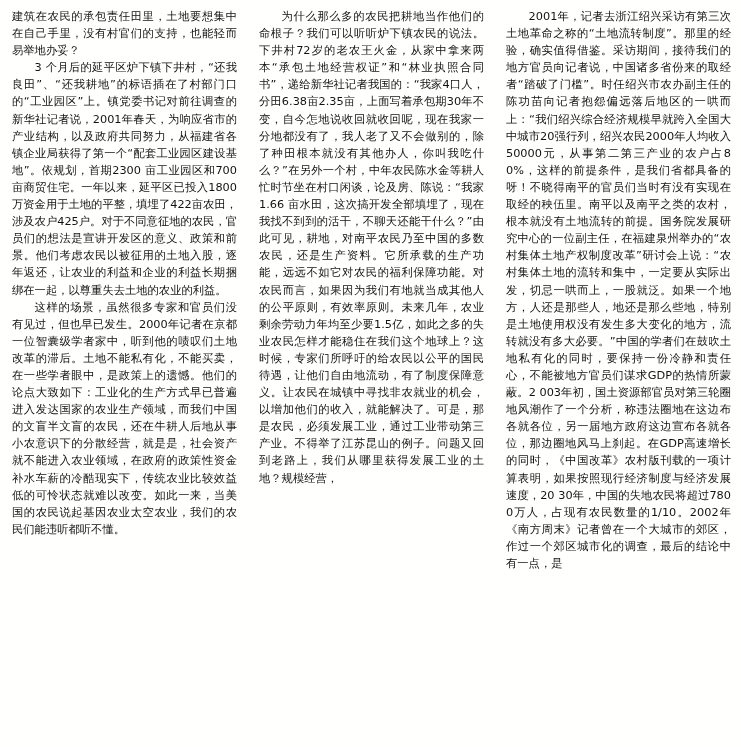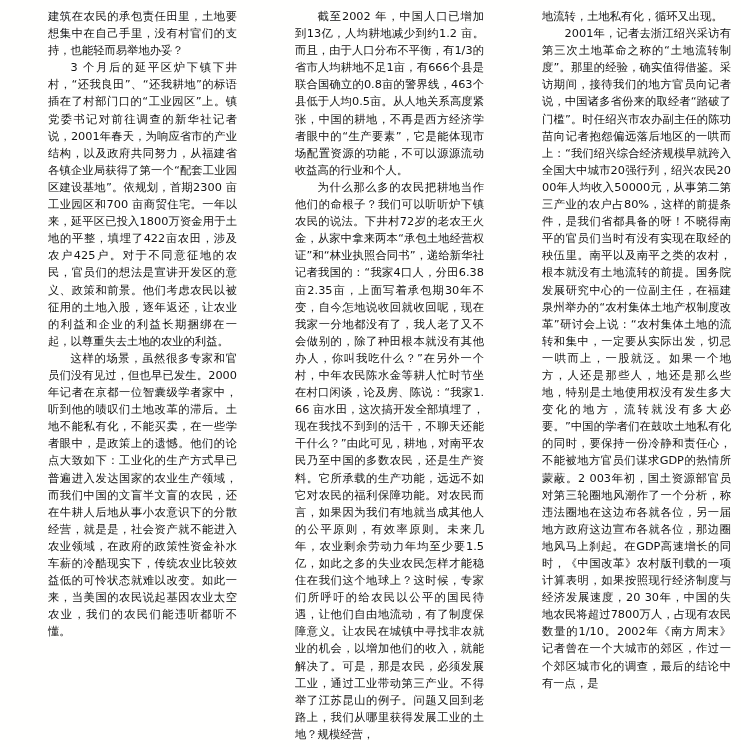--- a/index.html
+++ b/index.html
@@ -26,21 +26,20 @@
     flex-direction: row;
     width: 100%;
     height: 100%;
     gap: 0px;
   }
   .column {
     flex: 1 1 0;
     padding: 0 9px;
     box-sizing: border-box;
     position: relative;
-    margin-left: 36px;
   }
   .column.col-1 { padding-left: 0px; padding-right: 12px; }
   .column.col-2 { padding-left: 10px; padding-right: 11px; }
   .column.col-3 { padding-left: 11px; padding-right: 0px; }
 
   p.para {
     margin: 0 0 0px 0;
     font-family: "DejaVu Sans", sans-serif;
     font-size: 11.3px;
     line-height: 17.1px;
@@ -68,26 +67,24 @@
     <div class="column col-1">
       <div class="col-inner">
         <p class="para">建筑在农民的承包责任田里，土地要想集中在自己手里，没有村官们的支持，也能轻而易举地办妥？</p>
         <p class="para indent">3 个月后的延平区炉下镇下井村，“还我良田”、“还我耕地”的标语插在了村部门口的“工业园区”上。镇党委书记对前往调查的新华社记者说，2001年春天，为响应省市的产业结构，以及政府共同努力，从福建省各镇企业局获得了第一个“配套工业园区建设基地”。依规划，首期2300 亩工业园区和700 亩商贸住宅。一年以来，延平区已投入1800万资金用于土地的平整，填埋了422亩农田，涉及农户425户。对于不同意征地的农民，官员们的想法是宣讲开发区的意义、政策和前景。他们考虑农民以被征用的土地入股，逐年返还，让农业的利益和企业的利益长期捆绑在一起，以尊重失去土地的农业的利益。</p>
         <p class="para indent">这样的场景，虽然很多专家和官员们没有见过，但也早已发生。2000年记者在京都一位智囊级学者家中，听到他的啧叹们土地改革的滞后。土地不能私有化，不能买卖，在一些学者眼中，是政策上的遗憾。他们的论点大致如下：工业化的生产方式早已普遍进入发达国家的农业生产领域，而我们中国的文盲半文盲的农民，还在牛耕人后地从事小农意识下的分散经营，就是是，社会资产就不能进入农业领域，在政府的政策性资金补水车薪的冷酷现实下，传统农业比较效益低的可怜状态就难以改变。如此一来，当美国的农民说起基因农业太空农业，我们的农民们能违听都听不懂。</p>
       </div>
     </div>
 
     <div class="column col-2">
       <div class="col-inner">
-        <p class="para indent">截至2002 年，中国人口已增加到13亿，人均耕地减少到约1.2 亩。而且，由于人口分布不平衡，有1/3的省市人均耕地不足1亩，有666个县是联合国确立的0.8亩的警界线，463个县低于人均0.5亩。从人地关系高度紧张，中国的耕地，不再是西方经济学者眼中的“生产要素”，它是能体现市场配置资源的功能，不可以源源流动收益高的行业和个人。</p>
         <p class="para indent">为什么那么多的农民把耕地当作他们的命根子？我们可以听听炉下镇农民的说法。下井村72岁的老农王火金，从家中拿来两本“承包土地经营权证”和“林业执照合同书”，递给新华社记者我国的：“我家4口人，分田6.38亩2.35亩，上面写着承包期30年不变，自今怎地说收回就收回呢，现在我家一分地都没有了，我人老了又不会做别的，除了种田根本就没有其他办人，你叫我吃什么？”在另外一个村，中年农民陈水金等耕人忙时节坐在村口闲谈，论及房、陈说：“我家1.66 亩水田，这次搞开发全部填埋了，现在我找不到到的活干，不聊天还能干什么？”由此可见，耕地，对南平农民乃至中国的多数农民，还是生产资料。它所承载的生产功能，远远不如它对农民的福利保障功能。对农民而言，如果因为我们有地就当成其他人的公平原则，有效率原则。未来几年，农业剩余劳动力年均至少要1.5亿，如此之多的失业农民怎样才能稳住在我们这个地球上？这时候，专家们所呼吁的给农民以公平的国民待遇，让他们自由地流动，有了制度保障意义。让农民在城镇中寻找非农就业的机会，以增加他们的收入，就能解决了。可是，那是农民，必须发展工业，通过工业带动第三产业。不得举了江苏昆山的例子。问题又回到老路上，我们从哪里获得发展工业的土地？规模经营，</p>
       </div>
     </div>
 
     <div class="column col-3">
       <div class="col-inner">
-        <p class="para">地流转，土地私有化，循环又出现。</p>
         <p class="para indent">2001年，记者去浙江绍兴采访有第三次土地革命之称的“土地流转制度”。那里的经验，确实值得借鉴。采访期间，接待我们的地方官员向记者说，中国诸多省份来的取经者“踏破了门槛”。时任绍兴市农办副主任的陈功苗向记者抱怨偏远落后地区的一哄而上：“我们绍兴综合经济规模早就跨入全国大中城市20强行列，绍兴农民2000年人均收入50000元，从事第二第三产业的农户占80%，这样的前提条件，是我们省都具备的呀！不晓得南平的官员们当时有没有实现在取经的秧伍里。南平以及南平之类的农村，根本就没有土地流转的前提。国务院发展研究中心的一位副主任，在福建泉州举办的“农村集体土地产权制度改革”研讨会上说：“农村集体土地的流转和集中，一定要从实际出发，切忌一哄而上，一股就泛。如果一个地方，人还是那些人，地还是那么些地，特别是土地使用权没有发生多大变化的地方，流转就没有多大必要。”中国的学者们在鼓吹土地私有化的同时，要保持一份冷静和责任心，不能被地方官员们谋求GDP的热情所蒙蔽。2 003年初，国土资源部官员对第三轮圈地风潮作了一个分析，称违法圈地在这边布各就各位，另一届地方政府这边宣布各就各位，那边圈地风马上刹起。在GDP高速增长的同时，《中国改革》农村版刊载的一项计算表明，如果按照现行经济制度与经济发展速度，20 30年，中国的失地农民将超过7800万人，占现有农民数量的1/10。2002年《南方周末》记者曾在一个大城市的郊区，作过一个郊区城市化的调查，最后的结论中有一点，是</p>
       </div>
     </div>
 
   </div>
 </div>
 
 </body></html>

